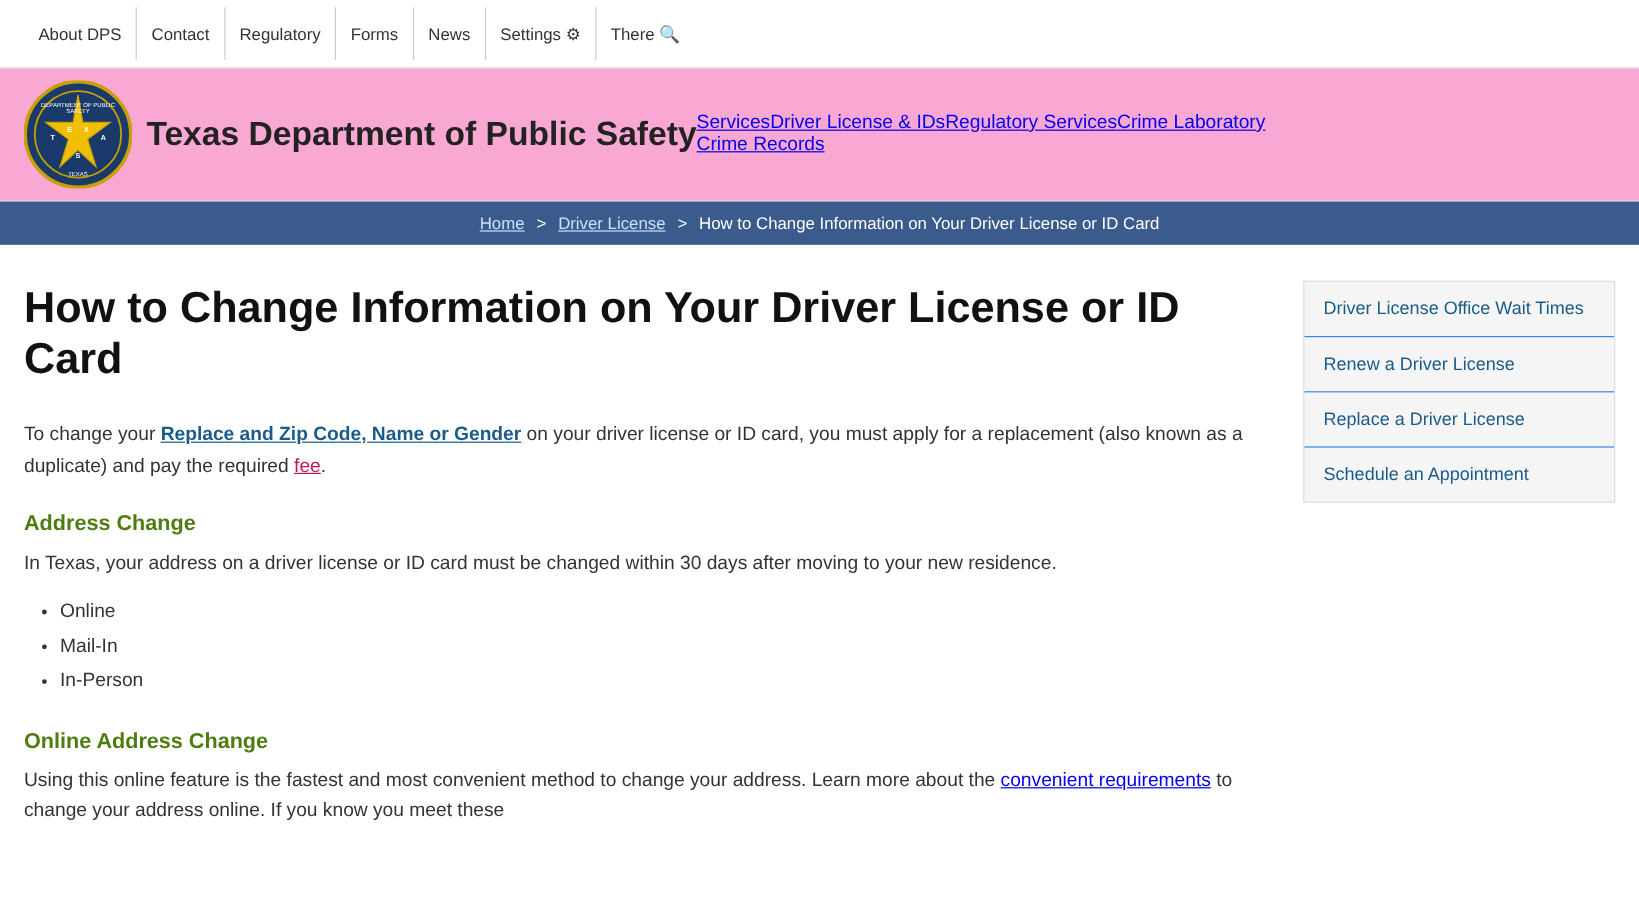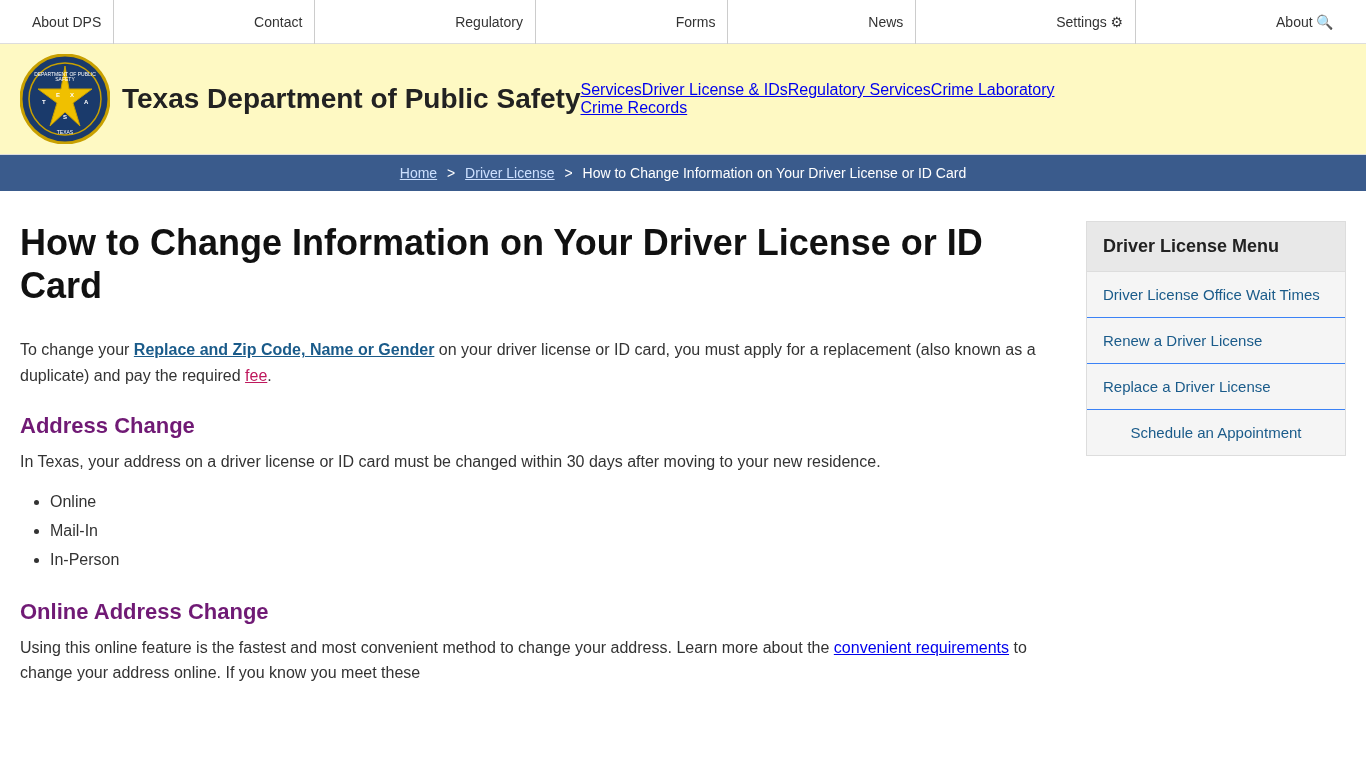--- a/index.html
+++ b/index.html
@@ -3,41 +3,41 @@
   <meta charset="utf-8">
   <style>
     * { box-sizing: border-box; margin: 0; padding: 0; }
     body { font-family: Arial, sans-serif; font-size: 16px; color: #333; background: #fff; }
 
     
     .utility-bar {
       background: #fff;
       border-bottom: 1px solid #ddd;
       display: flex;
-      justify-content: space-between;
+      justify-content: flex-start;
       align-items: center;
       padding: 0 20px;
-      height: 44px;
+      height: 57px;
     }
     .utility-bar a {
       color: #333;
       text-decoration: none;
       font-size: 14px;
       padding: 0 12px;
       border-right: 1px solid #ccc;
       line-height: 44px;
     }
     .utility-bar a:last-child { border-right: none; }
 
     
     .header {
       display: flex;
       align-items: center;
       padding: 10px 20px;
-      background: #fef9c3;
+      background: #f9a8d4;
       border-bottom: 1px solid #ddd;
     }
     .logo-area {
       display: flex;
       align-items: center;
       gap: 12px;
       text-decoration: none;
       min-width: 490px;
     }
     .logo-seal {
@@ -98,24 +98,24 @@
       font-size: 36px;
       font-weight: bold;
       color: #111;
       line-height: 1.2;
       margin-bottom: 30px;
     }
     .intro-text { margin-bottom: 20px; line-height: 1.6; }
     .intro-text a { color: #1a5b8a; font-weight: bold; }
     .intro-text a.fee { color: #be185d; font-weight: normal; }
     .section-heading {
-      font-size: 22px;
+      font-size: 18px;
       font-weight: bold;
       margin: 24px 0 10px;
-      color: #701a75;
+      color: #4d7c0f;
     }
     .body-text { line-height: 1.6; margin-bottom: 14px; }
     .bullet-list {
       list-style: disc;
       padding-left: 30px;
       margin-bottom: 16px;
       line-height: 1.8;
     }
 
     
@@ -137,21 +137,21 @@
     }
     .sidebar-menu-item {
       padding: 14px 16px;
       border-bottom: 1px solid #3b82f6;
       font-size: 15px;
       color: #1a5b8a;
       cursor: pointer;
       text-decoration: none;
       display: block;
     }
-    .sidebar-menu-item:last-child { border-bottom: none; text-align: center; }
+    .sidebar-menu-item:last-child { border-bottom: none; }
 
     
     .seal-svg { display: block; }
 
     
     .gear-icon::before { content: "⚙"; }
     .search-icon::before { content: "🔍"; }
   </style>
 </head>
 <body>
@@ -160,21 +160,21 @@
   <a>About DPS</a>
   <a>Contact</a>
   <a>Regulatory</a>
   <a>Forms</a>
   <a>News</a>
   <a>
     <span>Settings</span>
     <span class="gear-icon"></span>
   </a>
   <a>
-    <span>About</span>
+    <span>There</span>
     <span class="search-icon"></span>
   </a>
 </div>
 
 <div class="header">
   <a class="logo-area" href="#">
 
     <svg class="logo-seal seal-svg" viewBox="0 0 90 90" xmlns="http://www.w3.org/2000/svg">
       <circle cx="45" cy="45" r="44" fill="#1a3a6b" stroke="#c8a000" stroke-width="3"></circle>
       <circle cx="45" cy="45" r="36" fill="#1a3a6b" stroke="#c8a000" stroke-width="1.5"></circle>
@@ -229,20 +229,19 @@
     </ul>
 
     <h2 class="section-heading">Online Address Change</h2>
     <p class="body-text">
       <span>Using this online feature is the fastest and most convenient method to change your address. Learn more about the </span><a href="#">convenient requirements</a><span> to change your address online. If you know you meet these</span>
     </p>
   </div>
 
   <div class="sidebar">
     <div class="sidebar-menu">
-      <div class="sidebar-menu-title">Driver License Menu</div>
       <a class="sidebar-menu-item" href="#">Driver License Office Wait Times</a>
       <a class="sidebar-menu-item" href="#">Renew a Driver License</a>
       <a class="sidebar-menu-item" href="#">Replace a Driver License</a>
       <a class="sidebar-menu-item" href="#">Schedule an Appointment</a>
     </div>
   </div>
 </div>
 
 </body></html>

